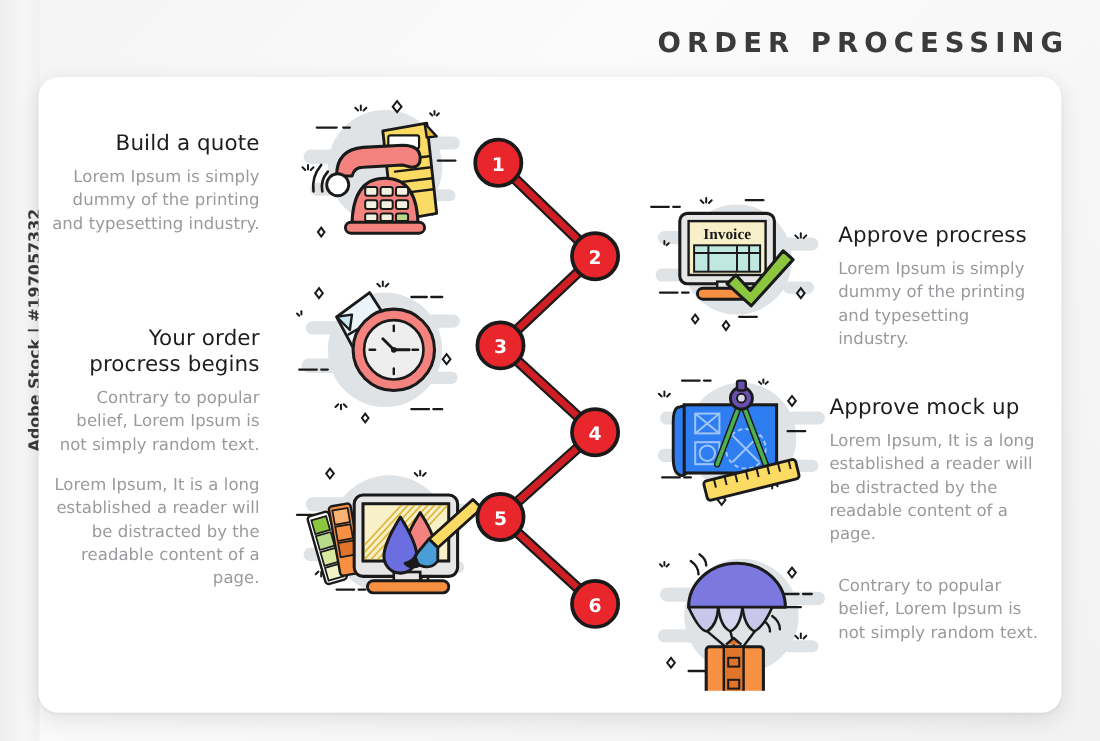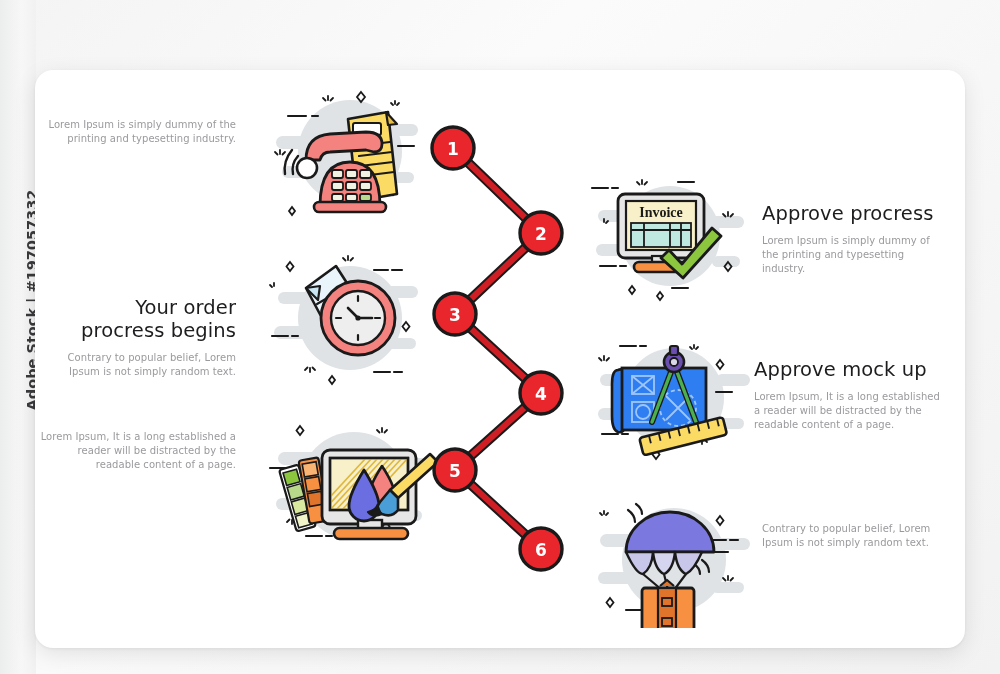--- a/index.html
+++ b/index.html
@@ -67,21 +67,21 @@
     font-family: "DejaVu Sans", sans-serif;
     font-weight: 400;
     font-size: 19.5px;
     color: #1d1d1f;
     line-height: 1.18;
     letter-spacing: 0.1px;
   }
   .txt p {
     margin: 0;
     font-family: "DejaVu Sans", sans-serif;
-    font-size: 10px;
+    font-size: 15px;
     line-height: 1.42;
     color: #9a9a9e;
     letter-spacing: 0.05px;
   }
   .txt.right-align { text-align: right; }
   .txt.left-align  { text-align: left; }
 
   
   #txt-1 { left: 40px;  top: 118px; width: 196px; }
   #txt-2 { left: 44px;  top: 296px; width: 192px; }
@@ -122,20 +122,21 @@
     letter-spacing: 12px;
   }
 </style>
 </head>
 <body>
 
 <div id="stage">
 
   <div class="center-wm">​</div>
 
+  <div class="title">ORDER PROCESSING</div>
 
   <div class="watermark-strip">
     <div class="watermark-text">Adobe Stock | #197057332</div>
   </div>
 
   <div class="card"></div>
 
   <div class="icon-box" id="icon-1">
     <svg viewBox="0 0 170 140" width="170" height="140">
       <g>
@@ -601,20 +602,21 @@
       <circle cx="455" cy="470" r="21" fill="#e8262c" stroke="#1a1a1a" stroke-width="3.4"></circle>
       <text class="node-num" x="455" y="477" text-anchor="middle">5</text>
     </g>
     <g>
       <circle cx="541" cy="549" r="21" fill="#e8262c" stroke="#1a1a1a" stroke-width="3.4"></circle>
       <text class="node-num" x="541" y="556" text-anchor="middle">6</text>
     </g>
   </svg>
 
   <div class="txt right-align" id="txt-1">
+    <h2>Build a quote</h2>
     <p>Lorem Ipsum is simply dummy of the printing and typesetting industry.</p>
   </div>
 
   <div class="txt right-align" id="txt-2">
     <h2>
       <span>Your order</span><br>
       <span>procress begins</span>
     </h2>
     <p>Contrary to popular belief, Lorem Ipsum is not simply random text.</p>
   </div>

